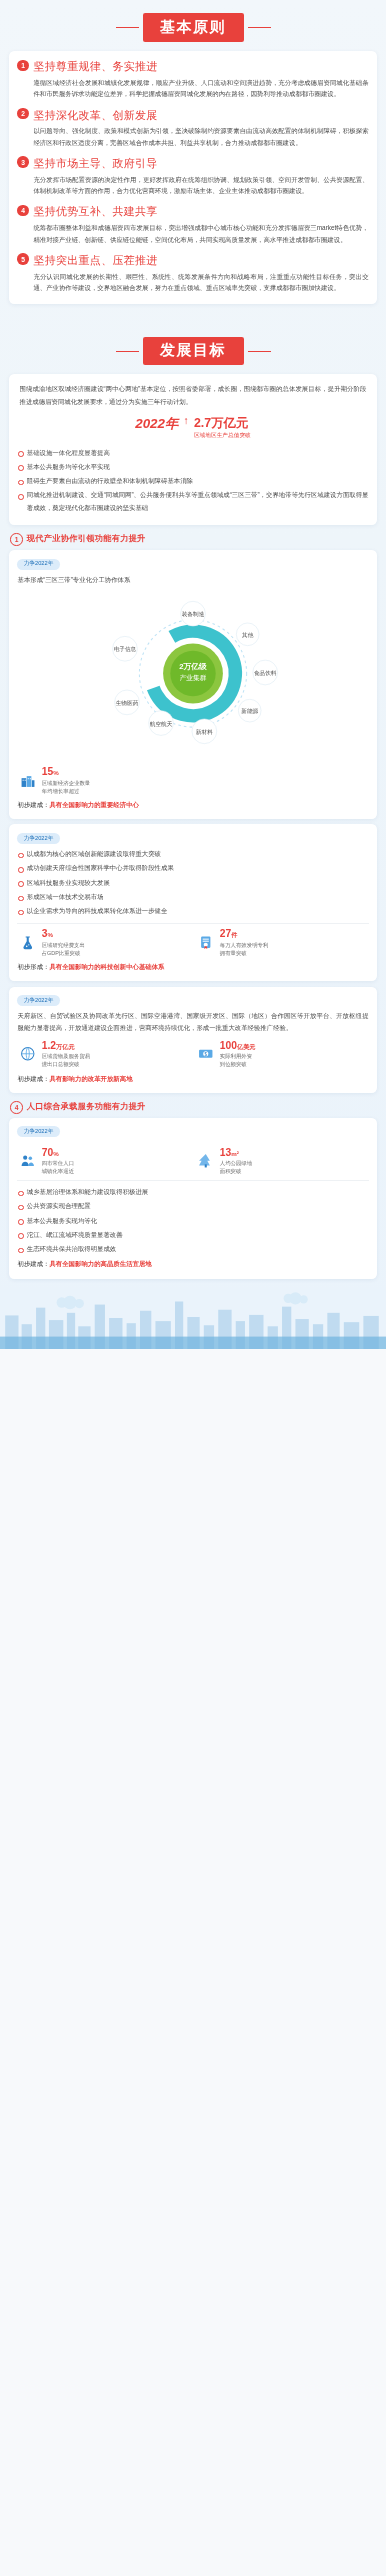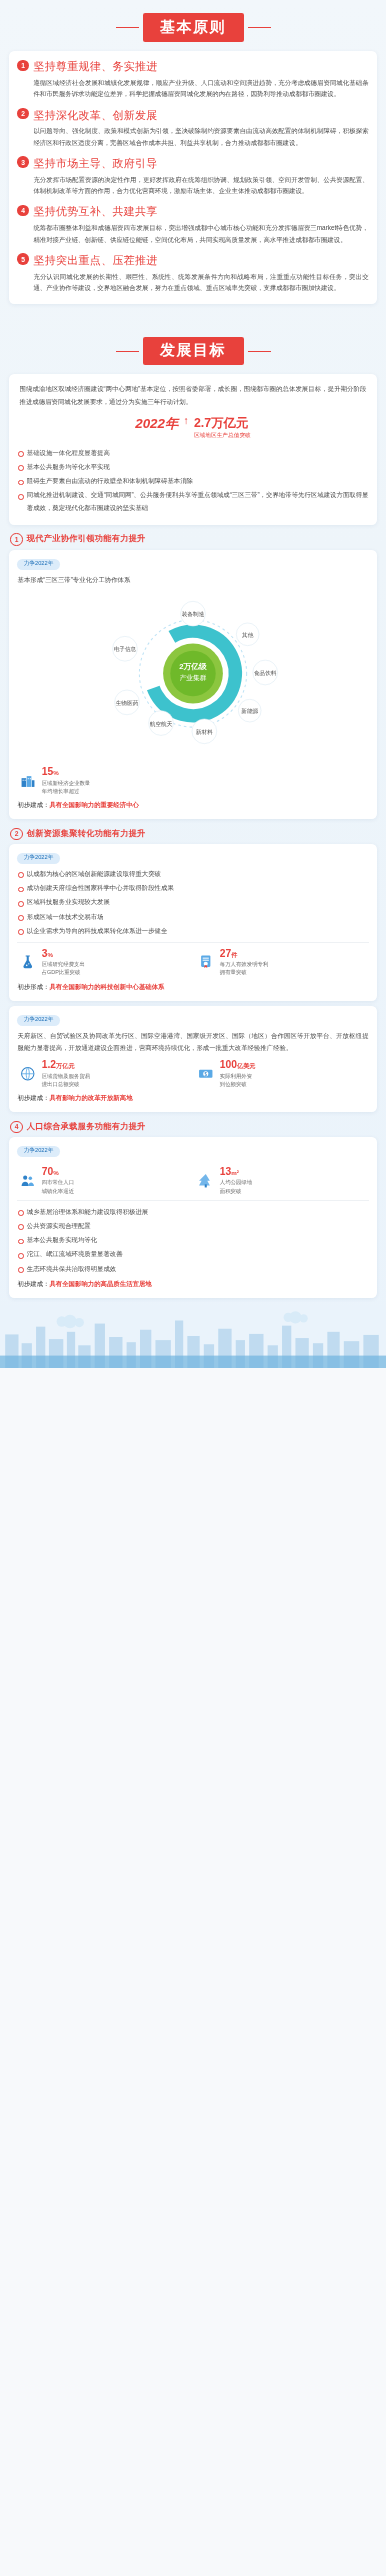--- a/index.html
+++ b/index.html
@@ -248,24 +248,20 @@
         <div class="stat"></div>
       </div>
 
       <div class="concl">
         <span>初步建成：</span><b>具有全国影响力的重要经济中心</b>
       </div>
     </div>
   </div>
 
   <div class="goal">
-    <div class="goal-head">
-      <div class="gnum">2</div>
-      <div class="gtitle">创新资源集聚转化功能有力提升</div>
-    </div>
     <div class="card" style="margin:0;">
       <div class="tagline">
         <span class="tag">力争2022年</span>
       </div>
       <ul class="bullets">
         <li>以成都为核心的区域创新能源建设取得重大突破</li>
         <li>成功创建天府综合性国家科学中心并取得阶段性成果</li>
         <li>区域科技服务业实现较大发展</li>
         <li>形成区域一体技术交易市场</li>
         <li>以企业需求为导向的科技成果转化体系进一步健全</li>

